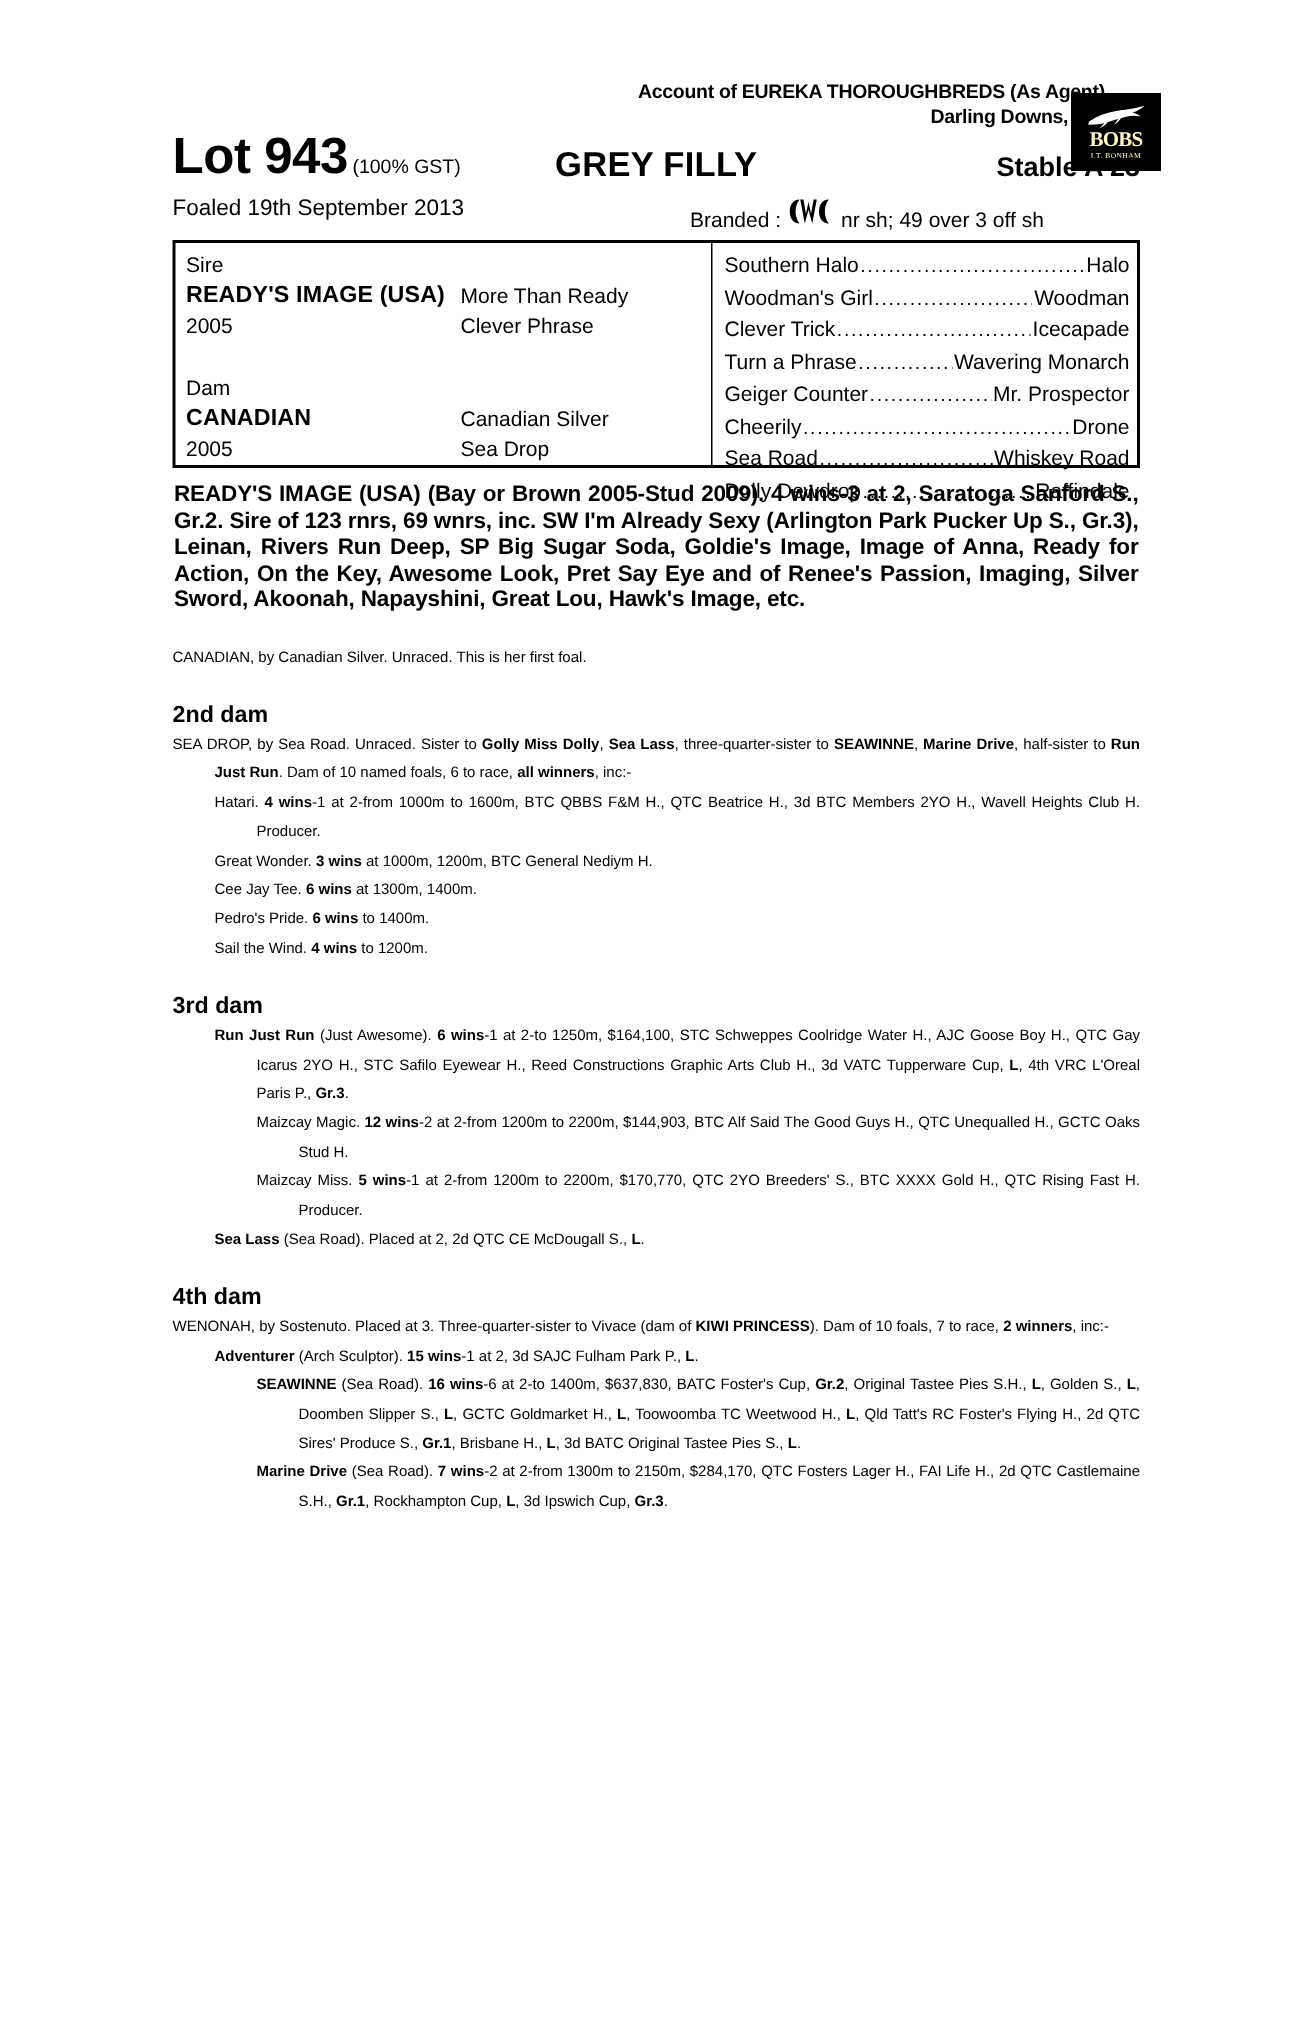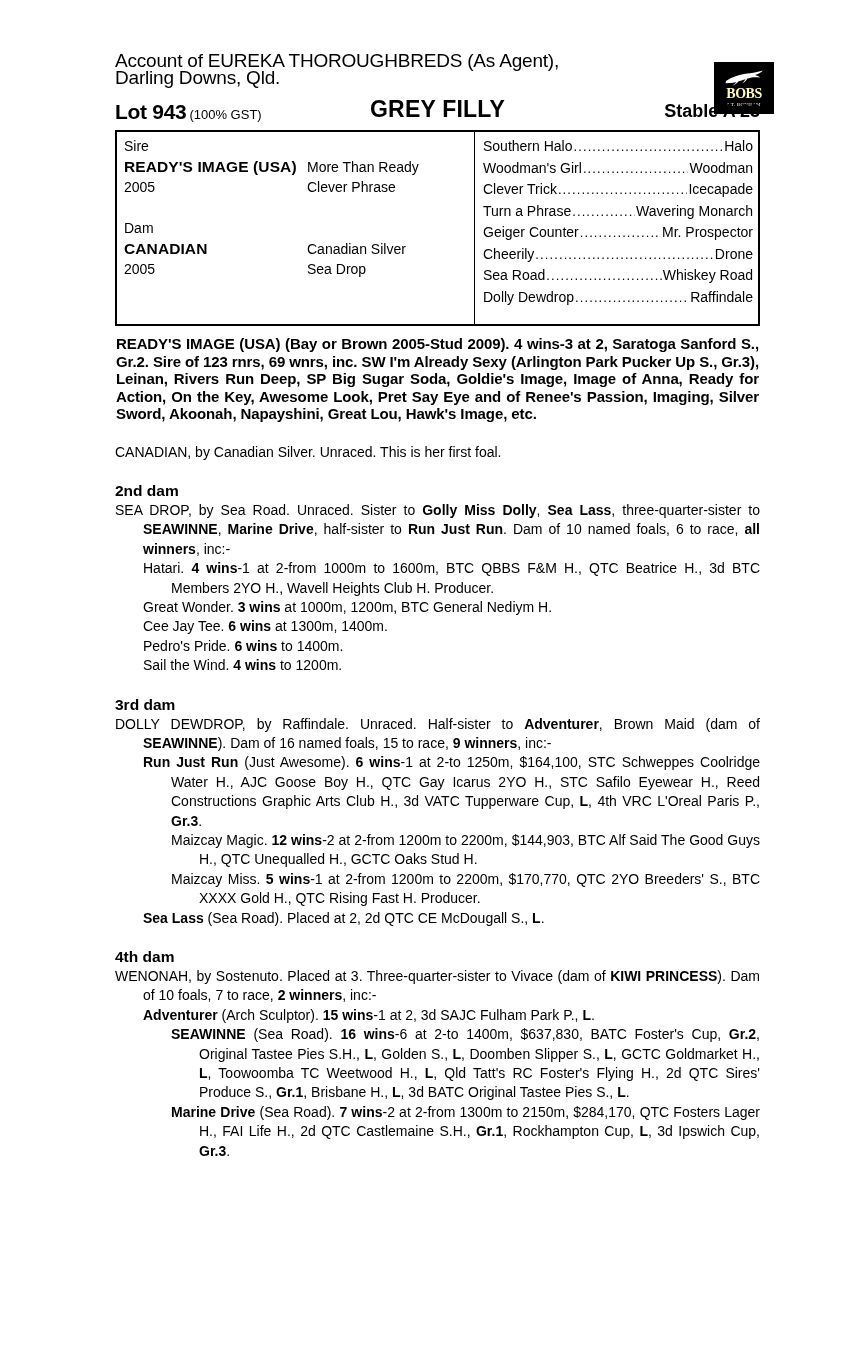--- a/index.html
+++ b/index.html
@@ -49,43 +49,43 @@
     font-family: "Liberation Serif", serif;
   }
   .logo-sub {
     font-size: 5px;
     letter-spacing: 0.3px;
     font-family: "Liberation Serif", serif;
     margin-top: 1px;
   }
 
   .account {
-    text-align: left;
-    font-weight: normal;
-    font-size: 19px;
+    text-align: right;
+    font-weight: bold;
+    font-size: 13px;
     line-height: 17px;
     margin: 0 0 0 0;
     padding-right: 20px;
     letter-spacing: -0.2px;
   }
   .account .line2 { display: block; }
 
   .lotrow {
     position: relative;
     height: 30px;
     margin-top: 8px;
   }
   .lot-left {
     position: absolute;
     left: 0;
     bottom: 0;
     white-space: nowrap;
   }
   .lot-num {
-    font-size: 21px;
+    font-size: 34px;
     font-weight: bold;
     letter-spacing: -0.3px;
   }
   .lot-gst {
     font-size: 13px;
     margin-left: 3px;
   }
   .lot-center {
     position: absolute;
     left: 50%;
@@ -124,21 +124,21 @@
     position: relative;
     top: 1px;
   }
   .brand-text { font-size: 14px; }
 
   
   .ped {
     margin-top: 6px;
     border: 2px solid #000;
     position: relative;
-    height: 196px;
+    height: 152px;
     box-sizing: border-box;
   }
   .ped .vline {
     position: absolute;
     left: 357px;
     top: 0;
     bottom: 0;
     width: 1px;
     background: #000;
   }
@@ -183,21 +183,21 @@
   .sireblock > div { text-align: justify; }
 
   
   .section { margin-top: 20px; }
   .sec-head {
     font-weight: bold;
     font-size: 15.5px;
     margin-bottom: 1px;
   }
   .ln {
-    font-size: 14px;
+    font-size: 10px;
     line-height: 19.4px;
     text-align: justify;
     text-justify: inter-word;
   }
   .ln b { font-weight: bold; }
   .i0 { margin-left: 0; text-indent: 0; }
   .i0h { margin-left: 28px; text-indent: -28px; }
   .i1h { margin-left: 56px; text-indent: -28px; }
   .i2h { margin-left: 84px; text-indent: -28px; }
 </style>
@@ -222,20 +222,34 @@
   </div>
 
   <div class="lotrow">
     <div class="lot-left">
       <span class="lot-num">Lot 943</span><span class="lot-gst">(100% GST)</span>
     </div>
     <div class="lot-center">GREY FILLY</div>
     <div class="lot-right">Stable A 23</div>
   </div>
 
+  <div class="foaledrow">
+    <div class="foaled-left">Foaled 19th September 2013</div>
+    <div class="brandgroup">
+      <span class="brand-text">Branded :</span>
+      <span class="brand-glyph">
+        <svg width="30" height="20" viewBox="0 0 30 20">
+          <path d="M8 2 C3.5 2, 1.5 6, 1.5 10 C1.5 14, 3.5 18, 8 18 C6.2 15.6, 5.4 13, 5.4 10 C5.4 7, 6.2 4.4, 8 2 Z" fill="#000"></path>
+          <path d="M8.5 2 L11.5 18 L14 9 L16.5 18 L19.5 2 L17.4 2 L15.7 11.5 L14 3.5 L12.3 11.5 L10.6 2 Z" fill="#000"></path>
+          <path d="M27.5 2 C23 2, 21 6, 21 10 C21 14, 23 18, 27.5 18 C25.7 15.6, 24.9 13, 24.9 10 C24.9 7, 25.7 4.4, 27.5 2 Z" fill="#000"></path>
+        </svg>
+      </span>
+      <span class="brand-text">nr sh; 49 over 3 off sh</span>
+    </div>
+  </div>
 
   <div class="ped">
     <div class="vline"></div>
 
     <div class="ped-col col-a">
       <div>Sire</div>
       <div class="ped-b">READY'S IMAGE (USA)</div>
       <div>2005</div>
       <div class="gap"></div>
       <div>Dam</div>
@@ -309,21 +323,20 @@
         <div class="sec-head">2nd dam</div>
         <div class="ln i0h"><span>SEA DROP, by Sea Road. Unraced. Sister to </span><b>Golly Miss Dolly</b><span>, </span><b>Sea Lass</b><span>, three-quarter-sister to </span><b>SEAWINNE</b><span>, </span><b>Marine Drive</b><span>, half-sister to </span><b>Run Just Run</b><span>. Dam of 10 named foals, 6 to race, </span><b>all winners</b><span>, inc:-</span></div>
         <div class="ln i1h"><span>Hatari. </span><b>4 wins</b><span>-1 at 2-from 1000m to 1600m, BTC QBBS F&amp;M H., QTC Beatrice H., 3d BTC Members 2YO H., Wavell Heights Club H. Producer.</span></div>
         <div class="ln i1h"><span>Great Wonder. </span><b>3 wins</b><span> at 1000m, 1200m, BTC General Nediym H.</span></div>
         <div class="ln i1h"><span>Cee Jay Tee. </span><b>6 wins</b><span> at 1300m, 1400m.</span></div>
         <div class="ln i1h"><span>Pedro's Pride. </span><b>6 wins</b><span> to 1400m.</span></div>
         <div class="ln i1h"><span>Sail the Wind. </span><b>4 wins</b><span> to 1200m.</span></div>
       </div>
       <div class="section">
         <div class="sec-head">3rd dam</div>
-        <div class="ln i0h"><span>DOLLY DEWDROP, by Raffindale. Unraced. Half-sister to </span><b>Adventurer</b><span>, Brown Maid (dam of </span><b>SEAWINNE</b><span>). Dam of 16 named foals, 15 to race, </span><b>9 winners</b><span>, inc:-</span></div>
         <div class="ln i1h"><b>Run Just Run</b><span> (Just Awesome). </span><b>6 wins</b><span>-1 at 2-to 1250m, $164,100, STC Schweppes Coolridge Water H., AJC Goose Boy H., QTC Gay Icarus 2YO H., STC Safilo Eyewear H., Reed Constructions Graphic Arts Club H., 3d VATC Tupperware Cup, </span><b>L</b><span>, 4th VRC L'Oreal Paris P., </span><b>Gr.3</b><span>.</span></div>
         <div class="ln i2h"><span>Maizcay Magic. </span><b>12 wins</b><span>-2 at 2-from 1200m to 2200m, $144,903, BTC Alf Said The Good Guys H., QTC Unequalled H., GCTC Oaks Stud H.</span></div>
         <div class="ln i2h"><span>Maizcay Miss. </span><b>5 wins</b><span>-1 at 2-from 1200m to 2200m, $170,770, QTC 2YO Breeders' S., BTC XXXX Gold H., QTC Rising Fast H. Producer.</span></div>
         <div class="ln i1h"><b>Sea Lass</b><span> (Sea Road). Placed at 2, 2d QTC CE McDougall S., </span><b>L</b><span>.</span></div>
       </div>
       <div class="section">
         <div class="sec-head">4th dam</div>
         <div class="ln i0h"><span>WENONAH, by Sostenuto. Placed at 3. Three-quarter-sister to Vivace (dam of </span><b>KIWI PRINCESS</b><span>). Dam of 10 foals, 7 to race, </span><b>2 winners</b><span>, inc:-</span></div>
         <div class="ln i1h"><b>Adventurer</b><span> (Arch Sculptor). </span><b>15 wins</b><span>-1 at 2, 3d SAJC Fulham Park P., </span><b>L</b><span>.</span></div>
         <div class="ln i2h"><b>SEAWINNE</b><span> (Sea Road). </span><b>16 wins</b><span>-6 at 2-to 1400m, $637,830, BATC Foster's Cup, </span><b>Gr.2</b><span>, Original Tastee Pies S.H., </span><b>L</b><span>, Golden S., </span><b>L</b><span>, Doomben Slipper S., </span><b>L</b><span>, GCTC Goldmarket H., </span><b>L</b><span>, Toowoomba TC Weetwood H., </span><b>L</b><span>, Qld Tatt's RC Foster's Flying H., 2d QTC Sires' Produce S., </span><b>Gr.1</b><span>, Brisbane H., </span><b>L</b><span>, 3d BATC Original Tastee Pies S., </span><b>L</b><span>.</span></div>

